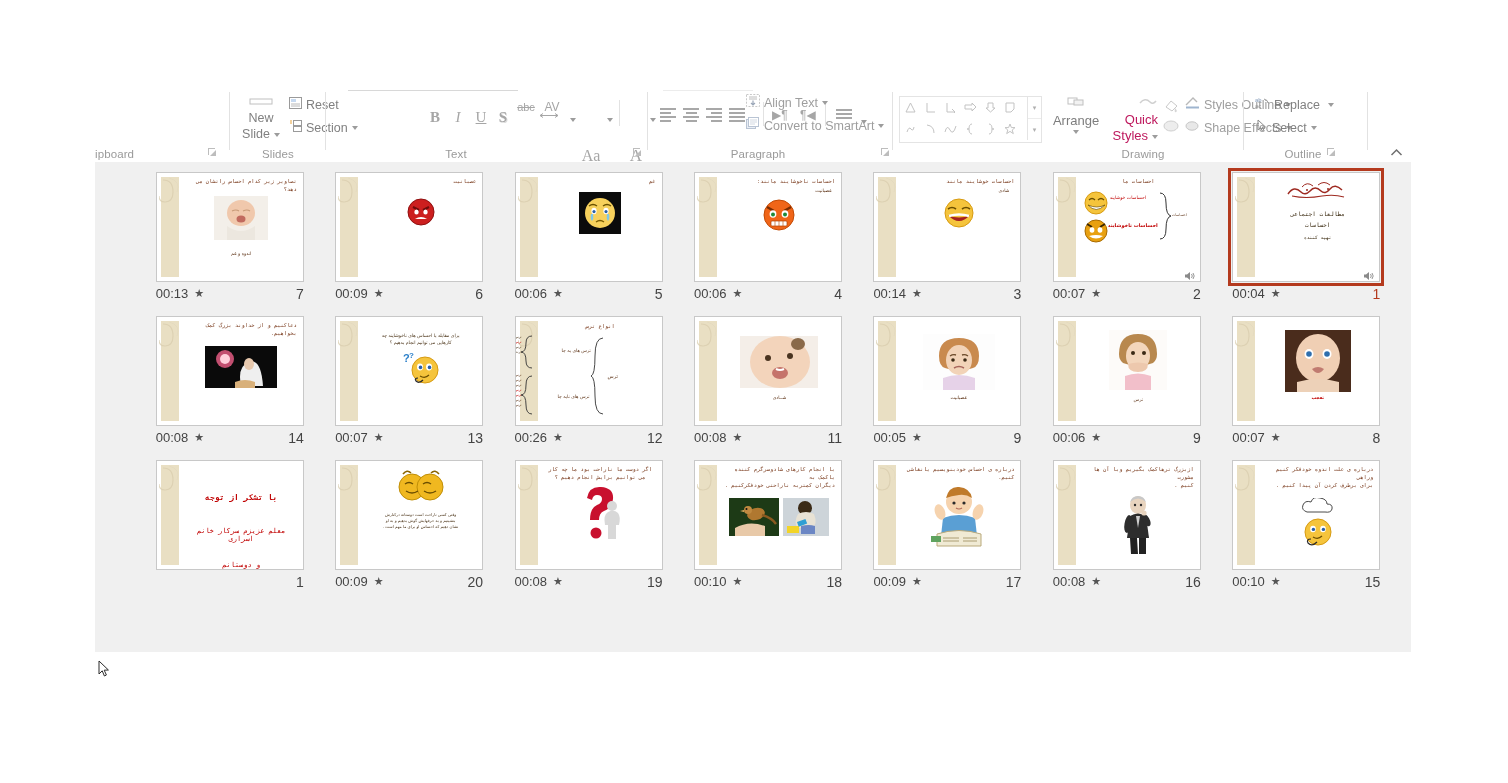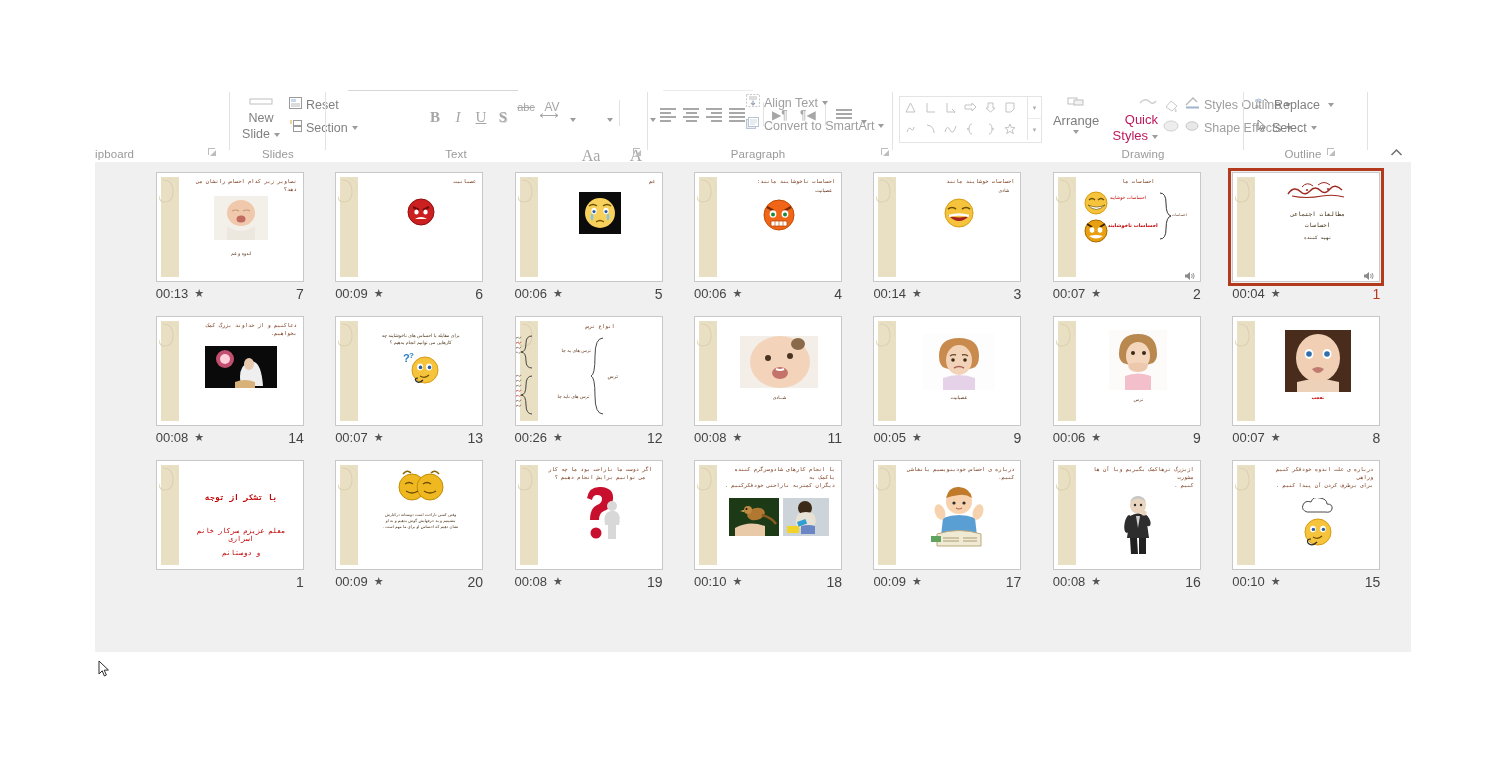--- a/index.html
+++ b/index.html
@@ -1039,21 +1039,21 @@
           <div class="thumb-wrap">
             <div class="thumb">
               <div class="band"></div>
               <svg class="swirl" viewBox="0 0 30 36">
                   <path d="M4 4 q10 0 10 12 q0 10 -8 10 q-6 0 -6 -6" fill="none" stroke="#d9cdae" stroke-width="1.2"></path>
                   <path d="M10 2 q12 3 8 14" fill="none" stroke="#e3d9bf" stroke-width="1"></path>
                 </svg>
               <div class="slide-body">
                 <div class="stitle center red" style="font-size:8px; margin-top:28px; font-weight:bold;">با تشکر از توجه</div>
                 <div class="stitle center red" style="font-size:7px; margin-top:23px;">معلم عزیزم سرکار خانم اسراری</div>
-                <div class="stitle center red" style="font-size:7px; margin-top:4px;">و دوستانم</div>
+                <div class="stitle center red" style="font-size:7px; margin-top:16px;">و دوستانم</div>
               </div>
             </div>
           </div>
           <div class="meta no-time">
             <span class="time"></span>
             <span class="star"></span>
             <span class="num" style="visibility:visible;">1</span>
           </div>
         </div>
 

